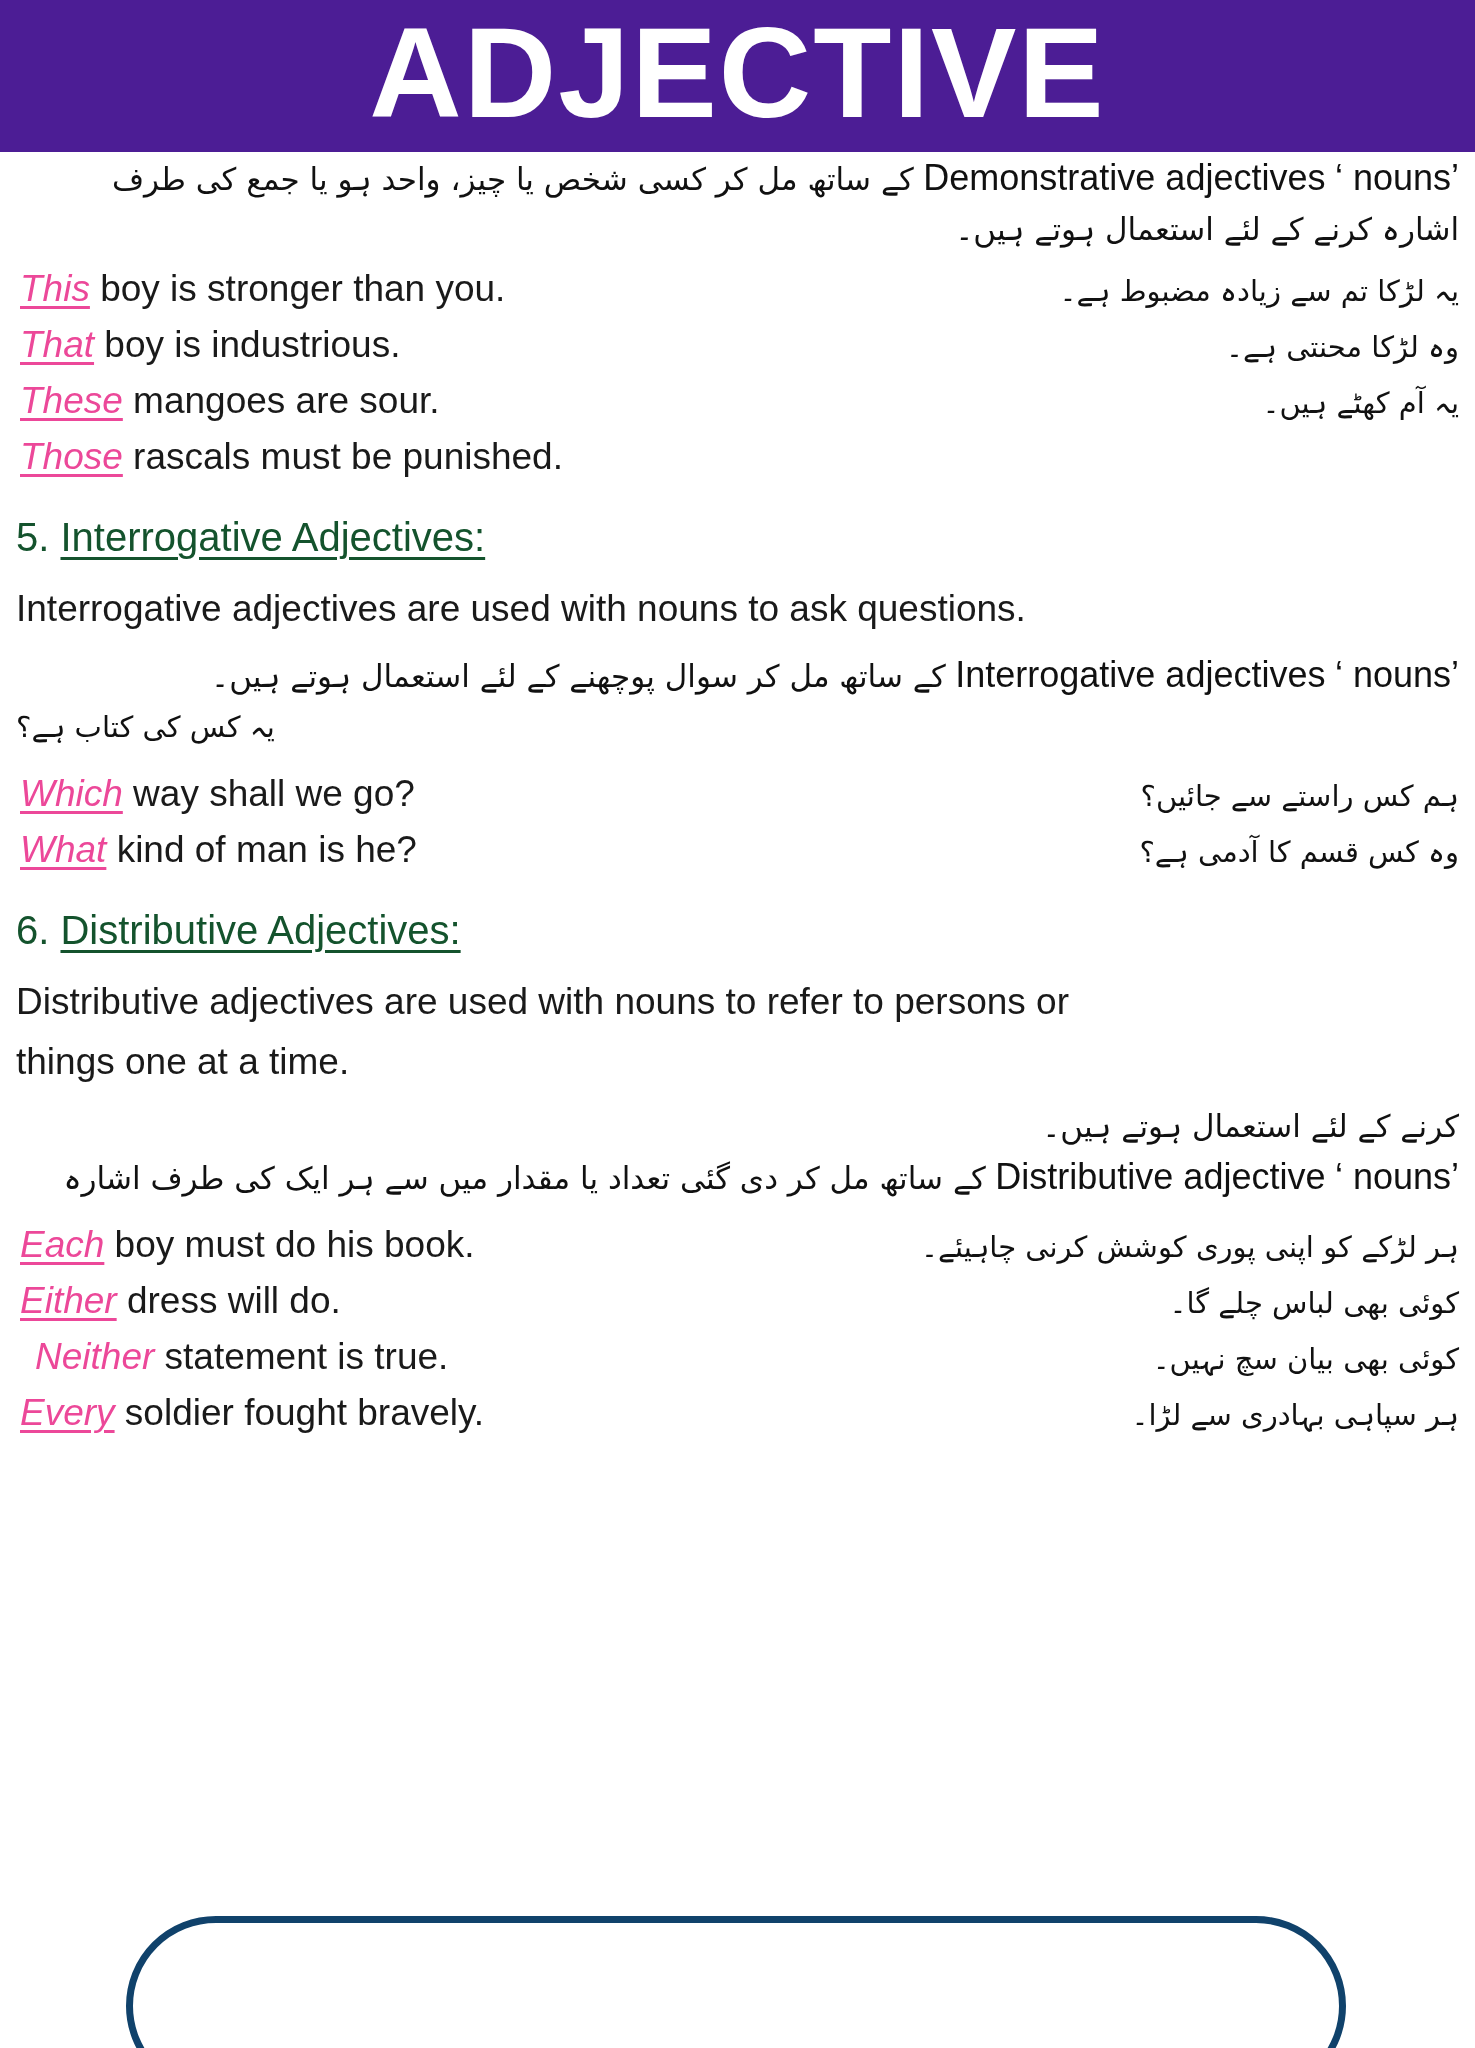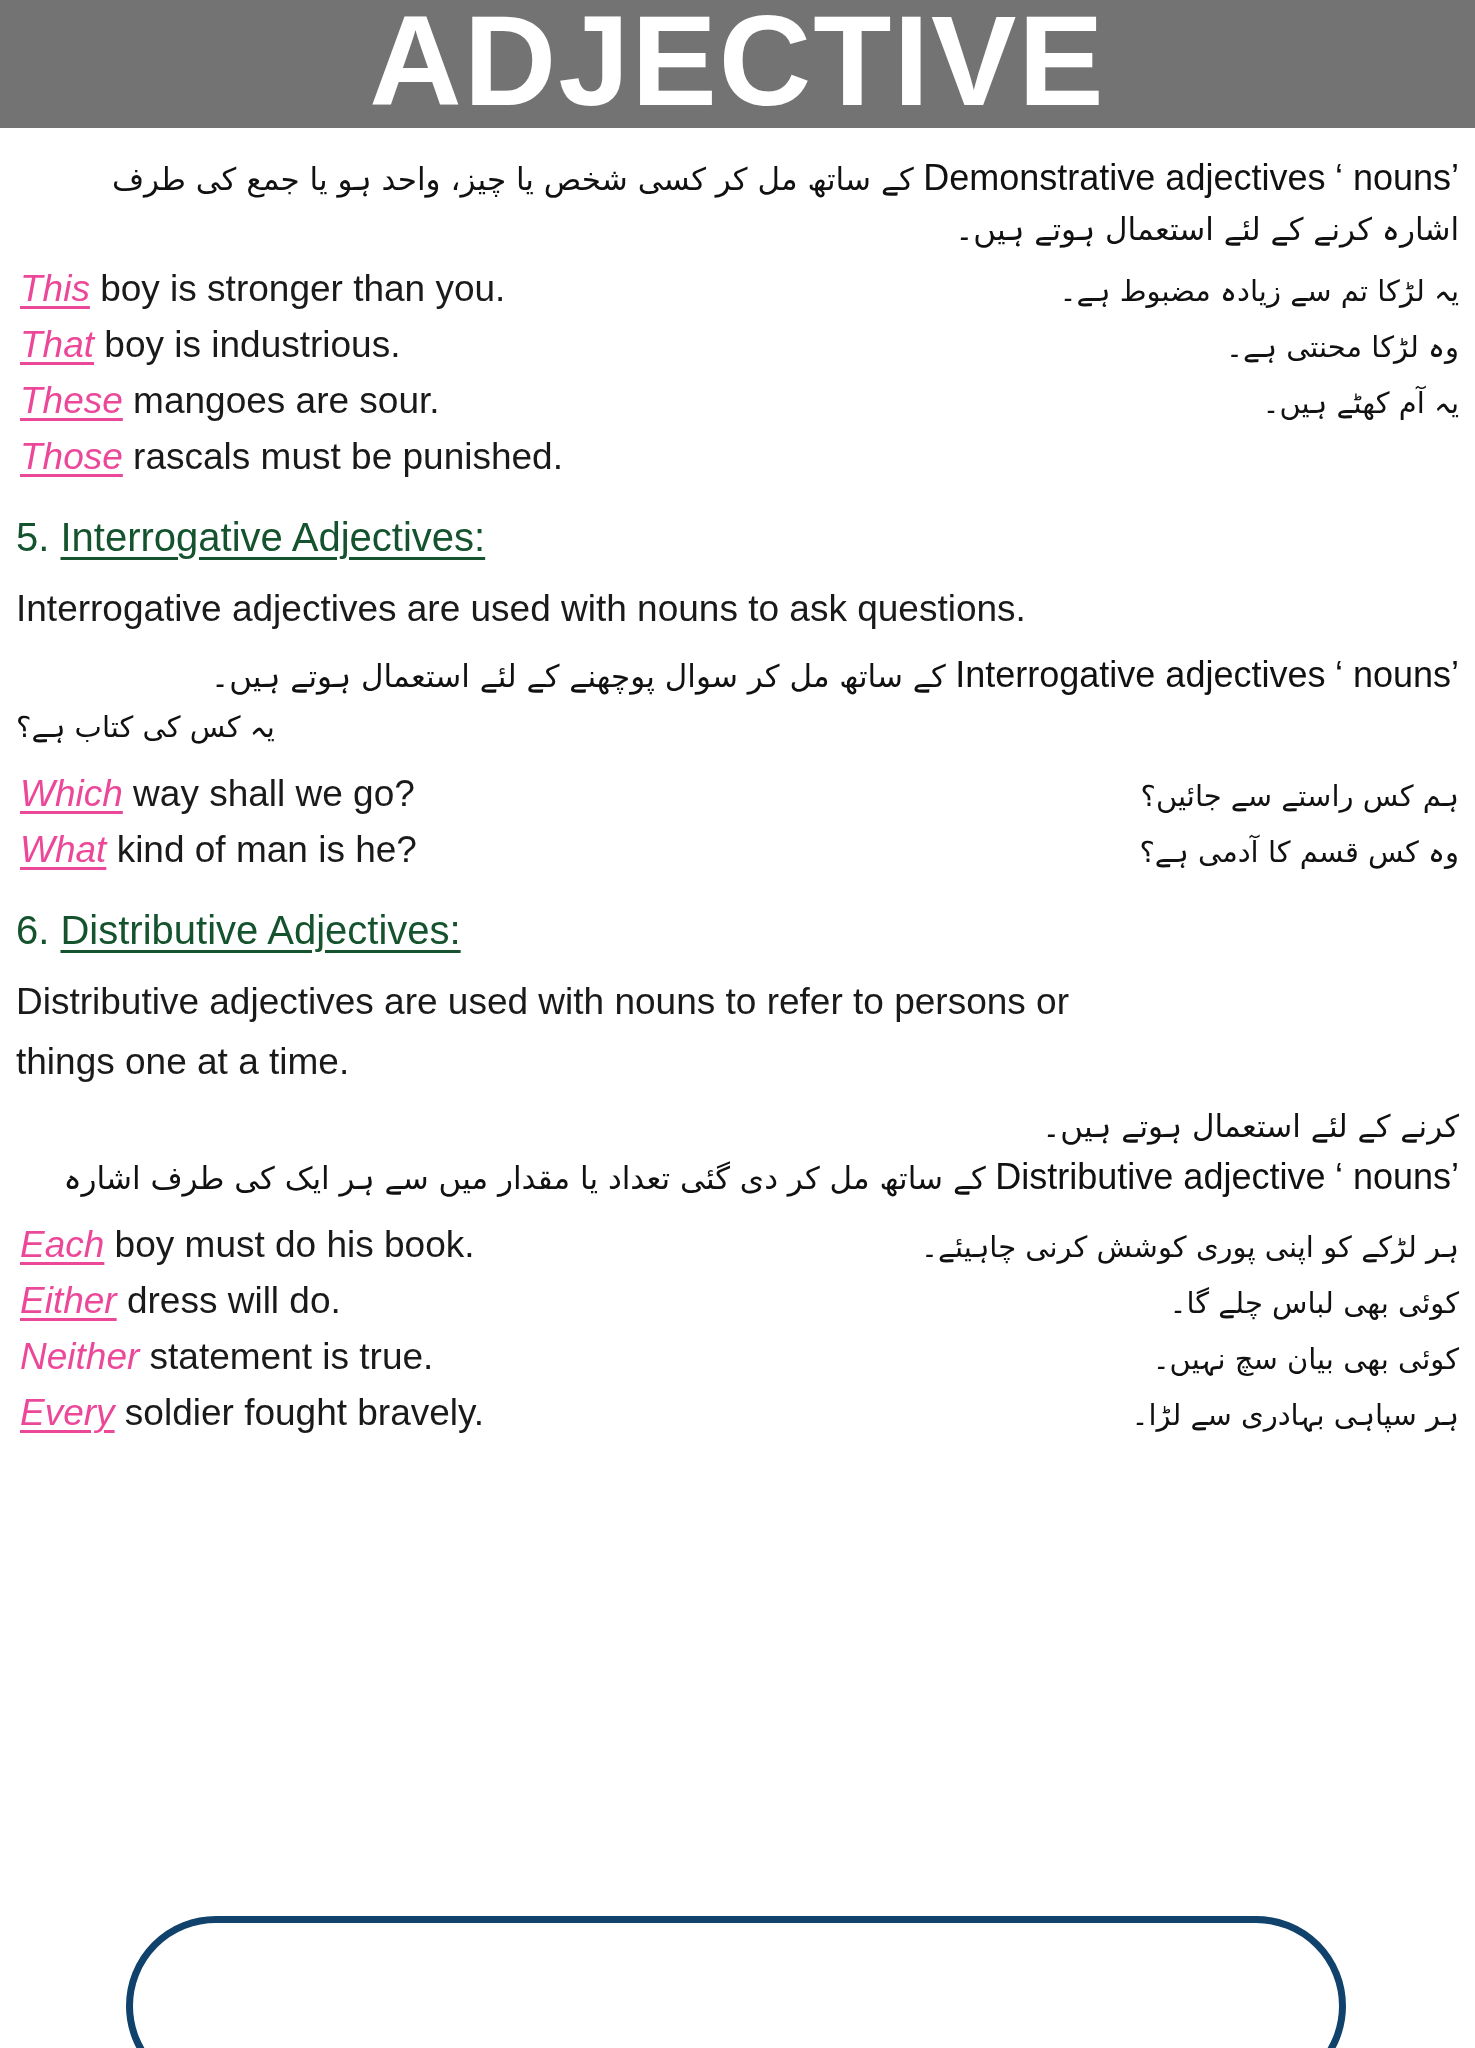--- a/index.html
+++ b/index.html
@@ -15,22 +15,22 @@
     color: #111111;
     overflow: hidden;
   }
 
   
   .header-banner {
     position: absolute;
     left: 0;
     top: 0;
     width: 1475px;
-    height: 128px;
-    background: #737373;
+    height: 152px;
+    background: #4c1d95;
     display: flex;
     align-items: center;
     justify-content: center;
     box-sizing: border-box;
   }
   .header-title {
     color: #ffffff;
     font-size: 128px;
     font-weight: bold;
     letter-spacing: 2px;
@@ -91,20 +91,21 @@
   }
   .example-en .kw {
     color: #ec4899;
     text-decoration: underline;
     text-underline-offset: 5px;
     text-decoration-thickness: 3px;
     font-style: italic;
   }
   .example-en .kw.no-underline {
     text-decoration: none;
+    margin-left: 15px;
   }
   .example-ur {
     font-family: "DejaVu Sans", sans-serif;
     font-size: 29px;
     direction: rtl;
     text-align: right;
     white-space: nowrap;
     color: #111111;
   }
 

